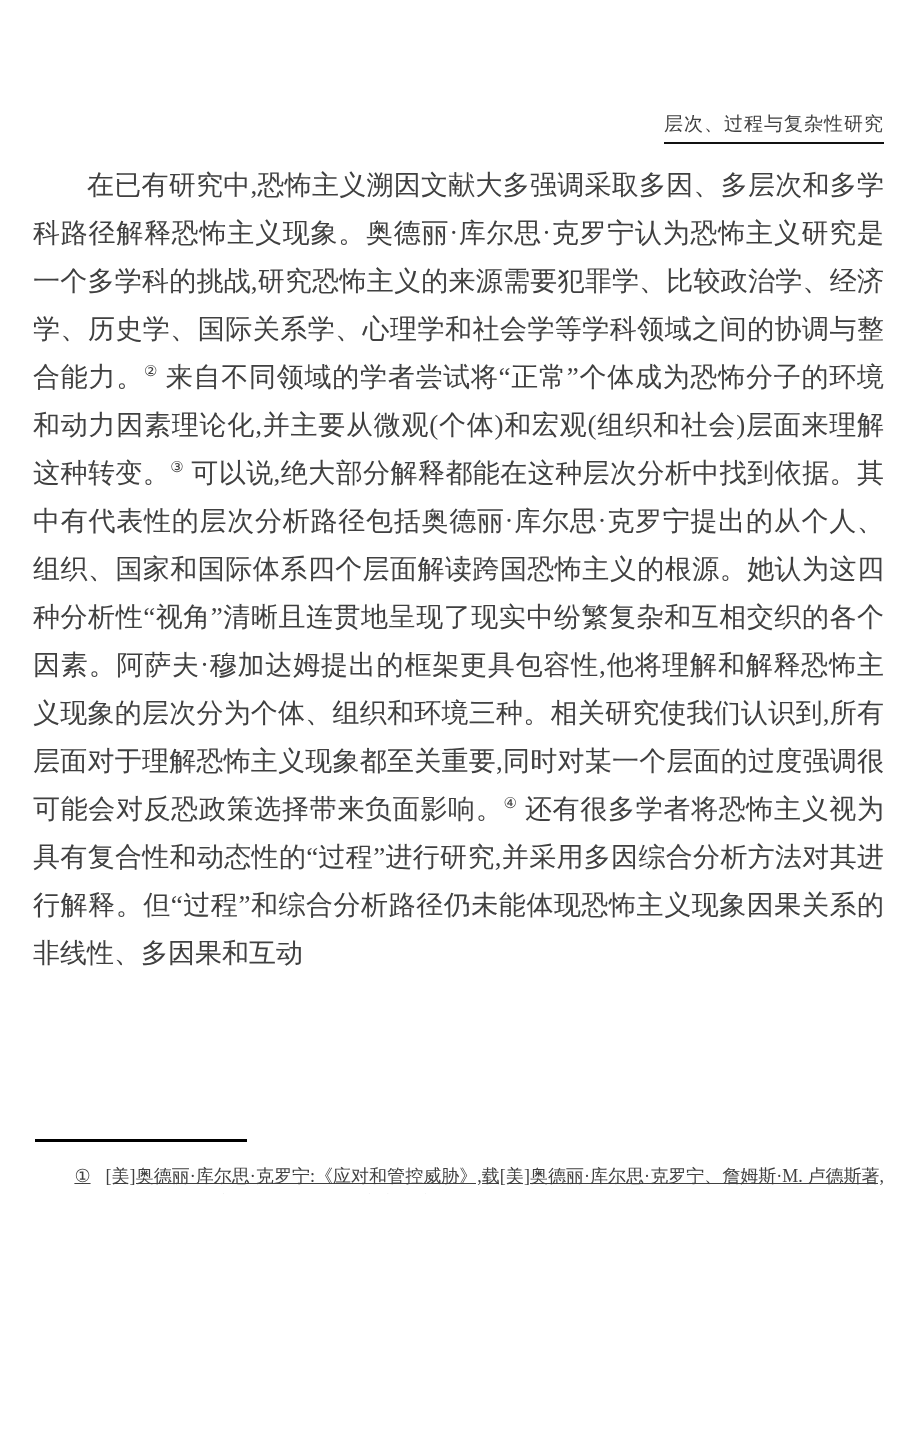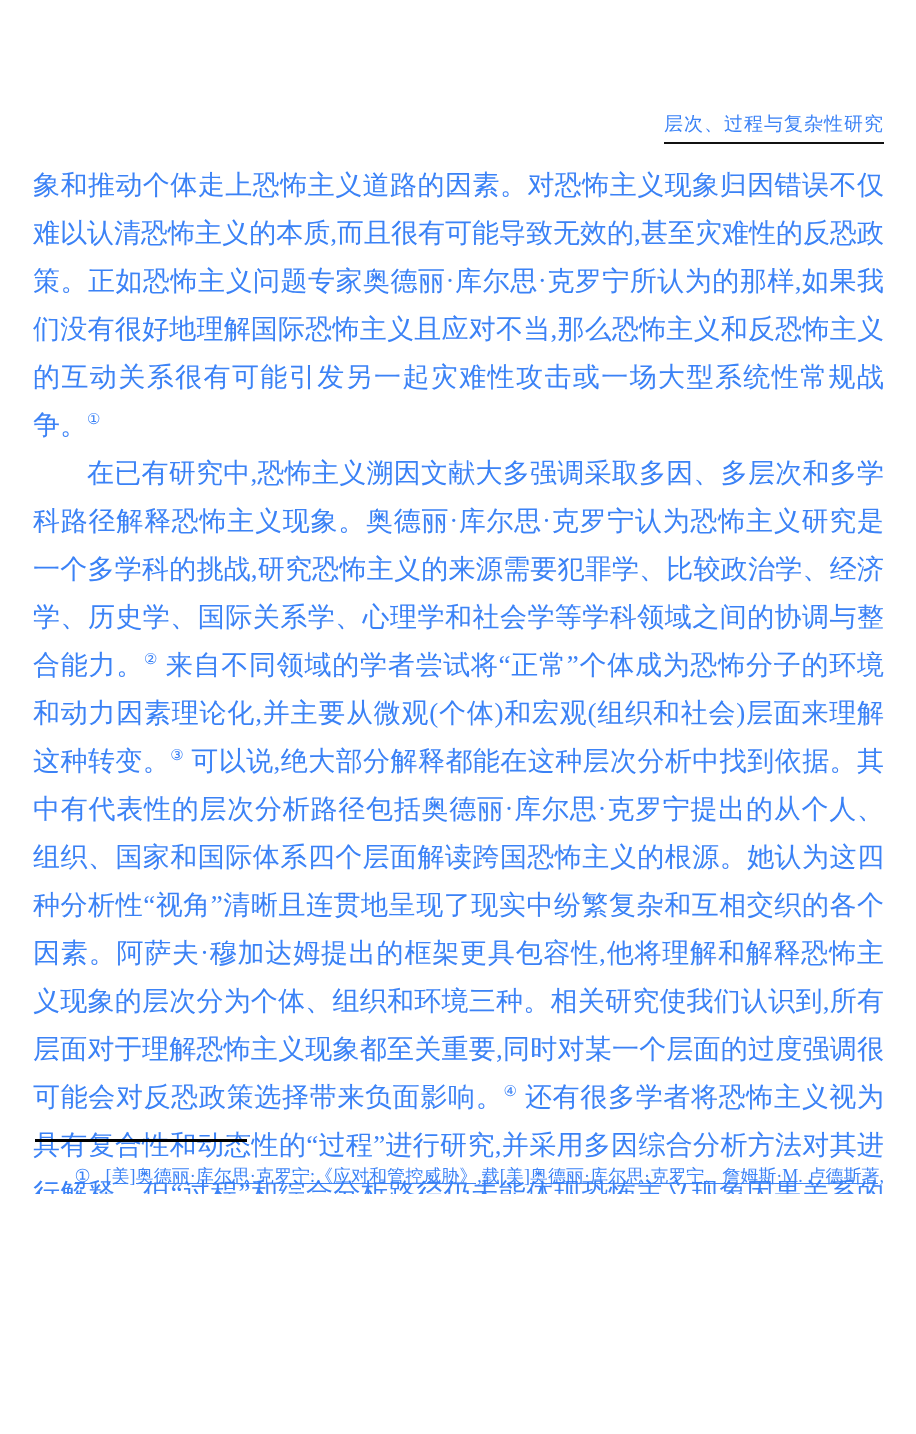--- a/index.html
+++ b/index.html
@@ -1,21 +1,21 @@
 <!DOCTYPE html>
 <html><head>
 <meta charset="utf-8">
 <style>
   html, body { margin: 0; padding: 0; }
   .page {
     position: relative;
     width: 916px;
     height: 1194px;
     background: #ffffff;
-    color: #3b82f6;
+    color: #404040;
     font-family: "Liberation Serif", "DejaVu Serif", serif;
     overflow: hidden;
   }
   .running-head {
     position: absolute;
     top: 111px;
     left: 33px;
     right: 32px;
     text-align: right;
     font-size: 19px;
@@ -68,21 +68,20 @@
 </head>
 <body>
 
 <div class="page">
 
   <div class="running-head">
     <span class="running-head-title">层次、过程与复杂性研究</span>
   </div>
 
   <div class="body-text" id="paragraphs">
-      <p class="para"><span class="">象和推动个体走上恐怖主义道路的因素。对恐怖主义现象归因错误不仅难以认清恐怖主义的本质,而且很有可能导致无效的,甚至灾难性的反恐政策。正如恐怖主义问题专家奥德丽·库尔思·克罗宁所认为的那样,如果我们没有很好地理解国际恐怖主义且应对不当,那么恐怖主义和反恐怖主义的互动关系很有可能引发另一起灾难性攻击或一场大型系统性常规战争。</span><sup class="fn-ref">①</sup></p>
       <p class="para indent"><span class="">在已有研究中,恐怖主义溯因文献大多强调采取多因、多层次和多学科路径解释恐怖主义现象。奥德丽·库尔思·克罗宁认为恐怖主义研究是一个多学科的挑战,研究恐怖主义的来源需要犯罪学、比较政治学、经济学、历史学、国际关系学、心理学和社会学等学科领域之间的协调与整合能力。</span><sup class="fn-ref">②</sup><span class=""> 来自不同领域的学者尝试将“正常”个体成为恐怖分子的环境和动力因素理论化,并主要从微观(个体)和宏观(组织和社会)层面来理解这种转变。</span><sup class="fn-ref">③</sup><span class=""> 可以说,绝大部分解释都能在这种层次分析中找到依据。其中有代表性的层次分析路径包括奥德丽·库尔思·克罗宁提出的从个人、组织、国家和国际体系四个层面解读跨国恐怖主义的根源。她认为这四种分析性“视角”清晰且连贯地呈现了现实中纷繁复杂和互相交织的各个因素。阿萨夫·穆加达姆提出的框架更具包容性,他将理解和解释恐怖主义现象的层次分为个体、组织和环境三种。相关研究使我们认识到,所有层面对于理解恐怖主义现象都至关重要,同时对某一个层面的过度强调很可能会对反恐政策选择带来负面影响。</span><sup class="fn-ref">④</sup><span class=""> 还有很多学者将恐怖主义视为具有复合性和动态性的“过程”进行研究,并采用多因综合分析方法对其进行解释。但“过程”和综合分析路径仍未能体现恐怖主义现象因果关系的非线性、多因果和互动</span></p>
     </div>
 
   <div class="footnote-separator"></div>
 
   <div class="footnotes" id="footnotes">
       <p class="footnote"><span class="fn-marker">①</span><span class="">[美]奥德丽·库尔思·克罗宁:《应对和管控威胁》,载[美]奥德丽·库尔思·克罗宁、詹姆斯·M. 卢德斯著,胡溦等译《反恐大战略:美国如何打击恐怖主义》,新华出版社 2015 年版,第 3~4 页。</span></p>
     </div>
 
 </div>

